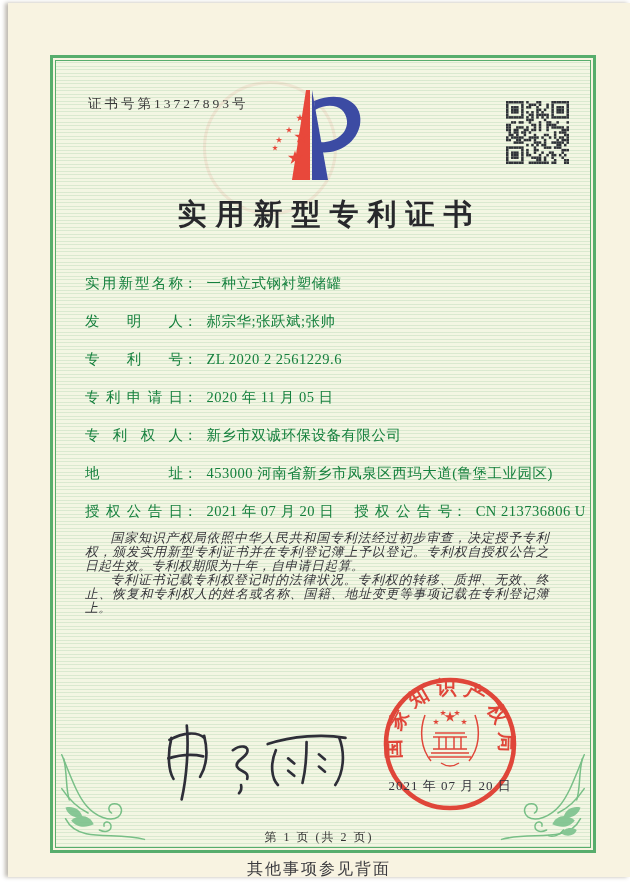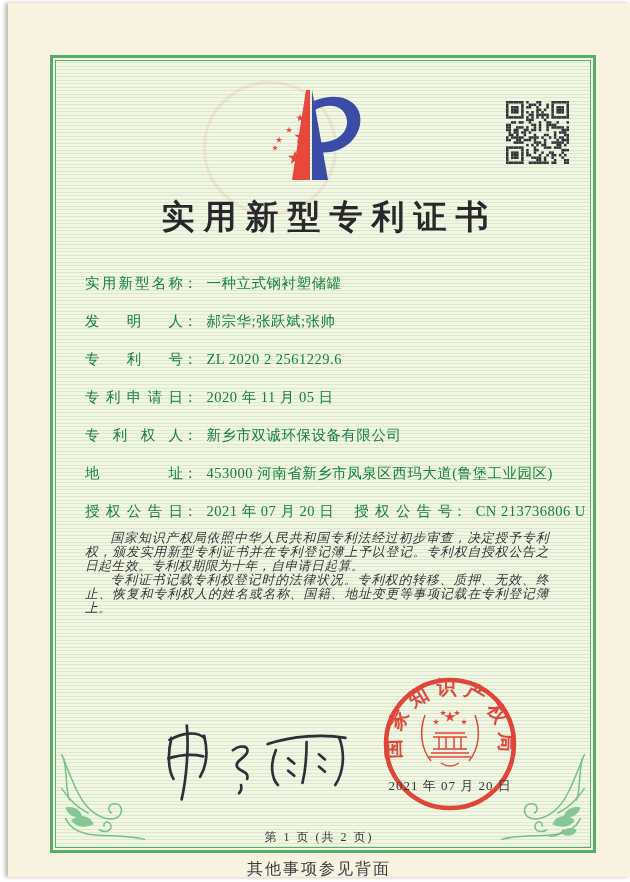--- a/index.html
+++ b/index.html
@@ -31,21 +31,21 @@
     position:absolute;left:195px;top:78px;width:128px;height:128px;border-radius:50%;
     border:3px solid rgba(214,90,80,.10);
   }
   .cert-no{
     position:absolute;left:80px;top:92px;font-size:13.5px;letter-spacing:3px;color:#3a3a3a;
   }
   .logo{position:absolute;left:240px;top:82px;width:132px;height:104px;}
   .qr{position:absolute;left:498px;top:98px;width:63px;height:63px;}
   .title{
     position:absolute;left:0;right:0;top:192px;text-align:center;
-    font-size:33px;font-weight:600;color:#28282c;letter-spacing:9px;padding-left:21px;
+    font-size:29px;font-weight:600;color:#28282c;letter-spacing:9px;padding-left:21px;
   }
   .fields{position:absolute;left:77px;top:271px;width:480px;color:#15803d;}
   .frow{height:16px;margin-bottom:22px;white-space:nowrap;font-size:14.5px;}
   .flabel{
     display:inline-block;width:98px;text-align:justify;text-align-last:justify;
     vertical-align:top;
   }
   .colon{display:inline-block;}
   .fvalue{margin-left:9px;letter-spacing:.5px;}
   .fgroup2{margin-left:20px;}
@@ -107,20 +107,21 @@
         <g fill="#7cc28d">
           <path d="M86,74 C78,66 66,68 62,78 C70,82 80,82 86,74 Z"></path>
           <path d="M92,60 C84,58 76,62 74,70 C82,72 90,68 92,60 Z"></path>
         </g>
       </svg>
     </div>
   </div>
 
   <div class="ghost-seal"></div>
 
+  <div class="cert-no">证书号第13727893号</div>
 
   <svg class="logo" viewBox="0 0 132 104">
     <g fill="#e8483b">
       <path d="M58,5 L62,5 L62,95 L44,95 Z"></path>
       <use href="#star5" transform="translate(52,33) scale(4)"></use>
       <use href="#star5" transform="translate(41,45) scale(3.4)"></use>
       <use href="#star5" transform="translate(31,55) scale(3.4)"></use>
       <use href="#star5" transform="translate(27,63) scale(3)"></use>
       <use href="#star5" transform="translate(53,52) scale(7)"></use>
       <use href="#star5" transform="translate(47,73) scale(7.5)"></use>

